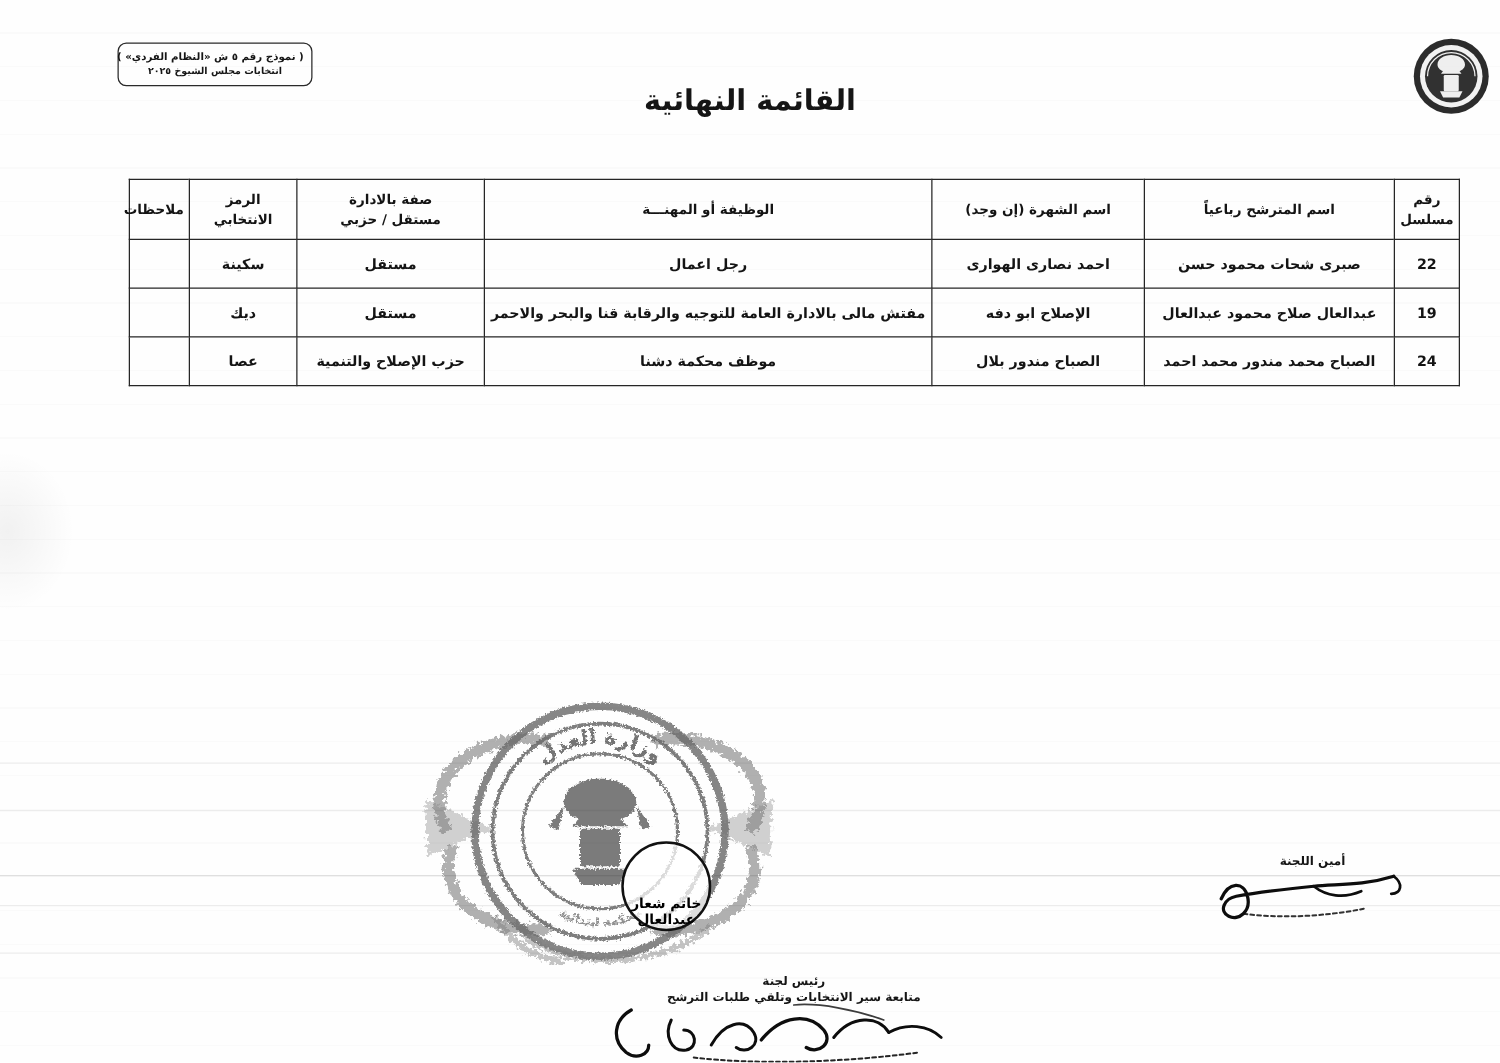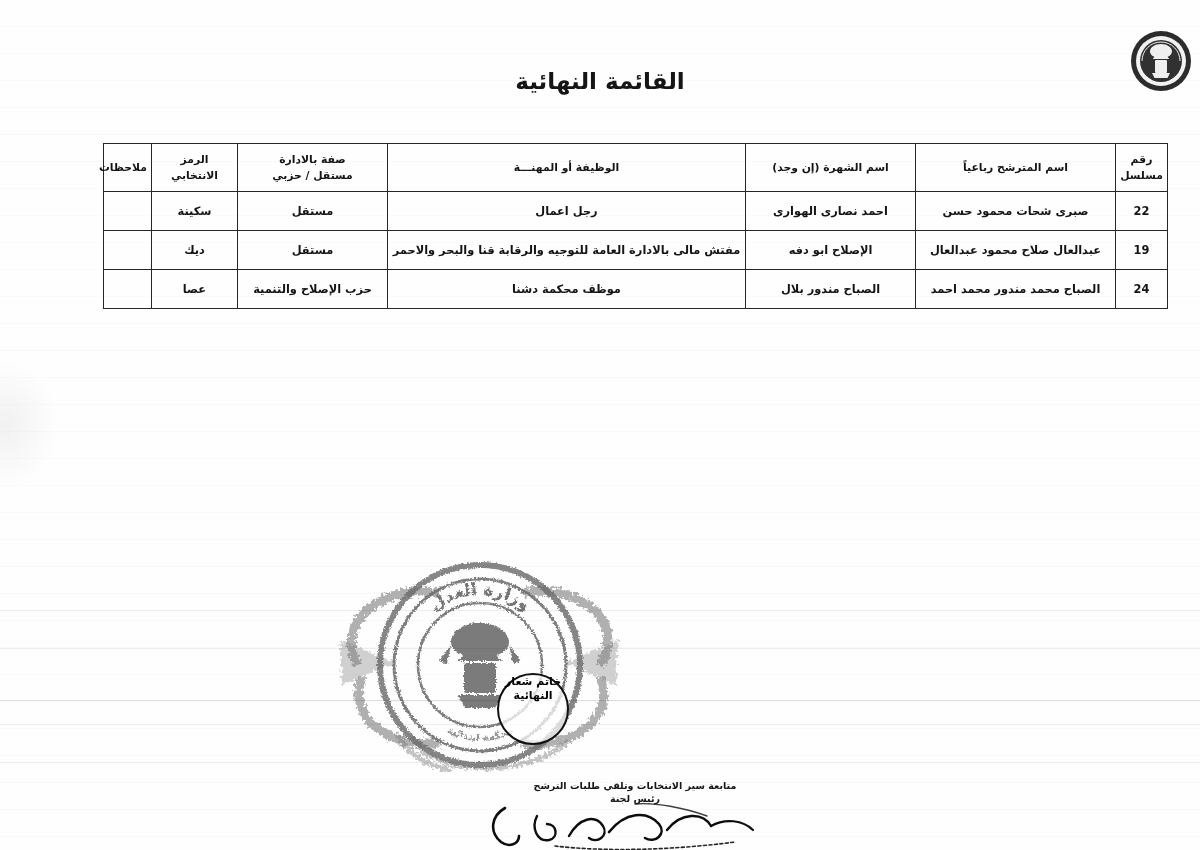--- a/index.html
+++ b/index.html
@@ -164,21 +164,21 @@
 
   .seal-callout {
     position: absolute;
     left: 497px;
     top: 673px;
     width: 72px;
     height: 72px;
     border: 2.4px solid #111;
     border-radius: 50%;
     display: flex;
-    align-items: flex-start;
+    align-items: flex-end;
     justify-content: center;
     text-align: center;
     background: rgba(255,255,255,0.72);
   }
   .seal-callout-label {
     font-size: 11px;
     font-weight: bold;
     line-height: 1.25;
     color: #000;
   }
@@ -203,20 +203,24 @@
 <div class="page">
 
   <div class="scanlines"></div>
   <div class="scan-streak" style="top:610px;"></div>
   <div class="scan-streak" style="top:648px;"></div>
   <div class="scan-streak" style="top:700px; background:rgba(0,0,0,0.12);"></div>
   <div class="scan-streak" style="top:724px;"></div>
   <div class="scan-streak" style="top:762px;"></div>
   <div class="smudge-left"></div>
 
+  <div class="form-code-box">
+    <div class="form-code-line1">( نموذج رقم ٥ ش «النظام الفردي» )</div>
+    <div class="form-code-line2">انتخابات مجلس الشيوخ ٢٠٢٥</div>
+  </div>
 
   <div class="main-title">القائمة النهائية</div>
 
   <div class="emblem">
     <svg width="62" height="62" viewBox="0 0 62 62" aria-hidden="true">
       <circle cx="31" cy="31" r="30" fill="#1d1d1d"></circle>
       <circle cx="31" cy="31" r="25" fill="#f2f2f2"></circle>
       <circle cx="31" cy="31" r="21" fill="#222"></circle>
       <g fill="#eee">
         <path d="M31 14c-6 0-11 3.2-11 7.5 0 2.6 2 4.4 4.4 5.3l-1.6 2.2h16.4l-1.6-2.2c2.4-.9 4.4-2.7 4.4-5.3C42 17.2 37 14 31 14z"></path>
@@ -334,28 +338,42 @@
           <path d="M120 205 C 160 232, 235 228, 268 196"></path>
           <path d="M96 188 C 110 212, 130 222, 150 224"></path>
         </g>
       </svg>
     </div>
   </div>
 
   <div class="seal-callout">
     <div class="seal-callout-label">
       <span>خاتم شعار</span><br>
-      <span>النهائية</span>
+      <span>عبدالعال</span>
     </div>
   </div>
 
+  <div class="sig-block sig-secretary">
+    <div class="sig-label">أمين اللجنة</div>
+    <div class="sig-ink">
+      <svg width="170" height="52" viewBox="0 0 170 52" aria-hidden="true">
+        <g fill="none" stroke="#0d0d0d" stroke-linecap="round" stroke-linejoin="round">
+          <path d="M12 26 C 18 12, 30 12, 33 24 C 36 36, 26 44, 18 40 C 10 36, 14 26, 24 24
+                   C 46 20, 66 18, 86 16 C 104 14, 124 16, 150 8" stroke-width="2.6"></path>
+          <path d="M86 16 C 96 24, 110 26, 124 20" stroke-width="2.2"></path>
+          <path d="M30 38 C 60 42, 96 40, 126 34" stroke-width="1.6" stroke-dasharray="3 2.5" opacity=".85"></path>
+          <path d="M150 8 C 158 14, 156 22, 148 22" stroke-width="2.2"></path>
+        </g>
+      </svg>
+    </div>
+  </div>
 
   <div class="sig-block sig-chair">
+    <div class="sig-label">رئيس لجنة</div>
     <div class="sig-label">متابعة سير الانتخابات وتلقي طلبات الترشح</div>
-    <div class="sig-label">رئيس لجنة</div>
     <div class="sig-ink">
       <svg width="300" height="56" viewBox="0 0 300 56" aria-hidden="true">
         <g fill="none" stroke="#0d0d0d" stroke-linecap="round" stroke-linejoin="round">
           <path d="M20 6 C 6 14, 4 30, 16 40 C 24 46, 34 42, 34 34" stroke-width="2.6"></path>
           <path d="M52 14 C 46 26, 52 40, 64 38 C 74 36, 72 22, 62 22" stroke-width="2.4"></path>
           <path d="M84 34 C 94 16, 110 12, 118 24 C 124 34, 112 42, 104 36" stroke-width="2.4"></path>
           <path d="M124 30 C 140 10, 162 8, 174 22 C 182 32, 170 42, 160 36" stroke-width="2.6"></path>
           <path d="M182 28 C 196 10, 218 10, 226 24" stroke-width="2.4"></path>
           <path d="M226 24 C 240 16, 258 18, 268 28" stroke-width="2.2"></path>
           <path d="M70 44 C 120 50, 190 48, 250 40" stroke-width="1.6" stroke-dasharray="3 2.5" opacity=".9"></path>

